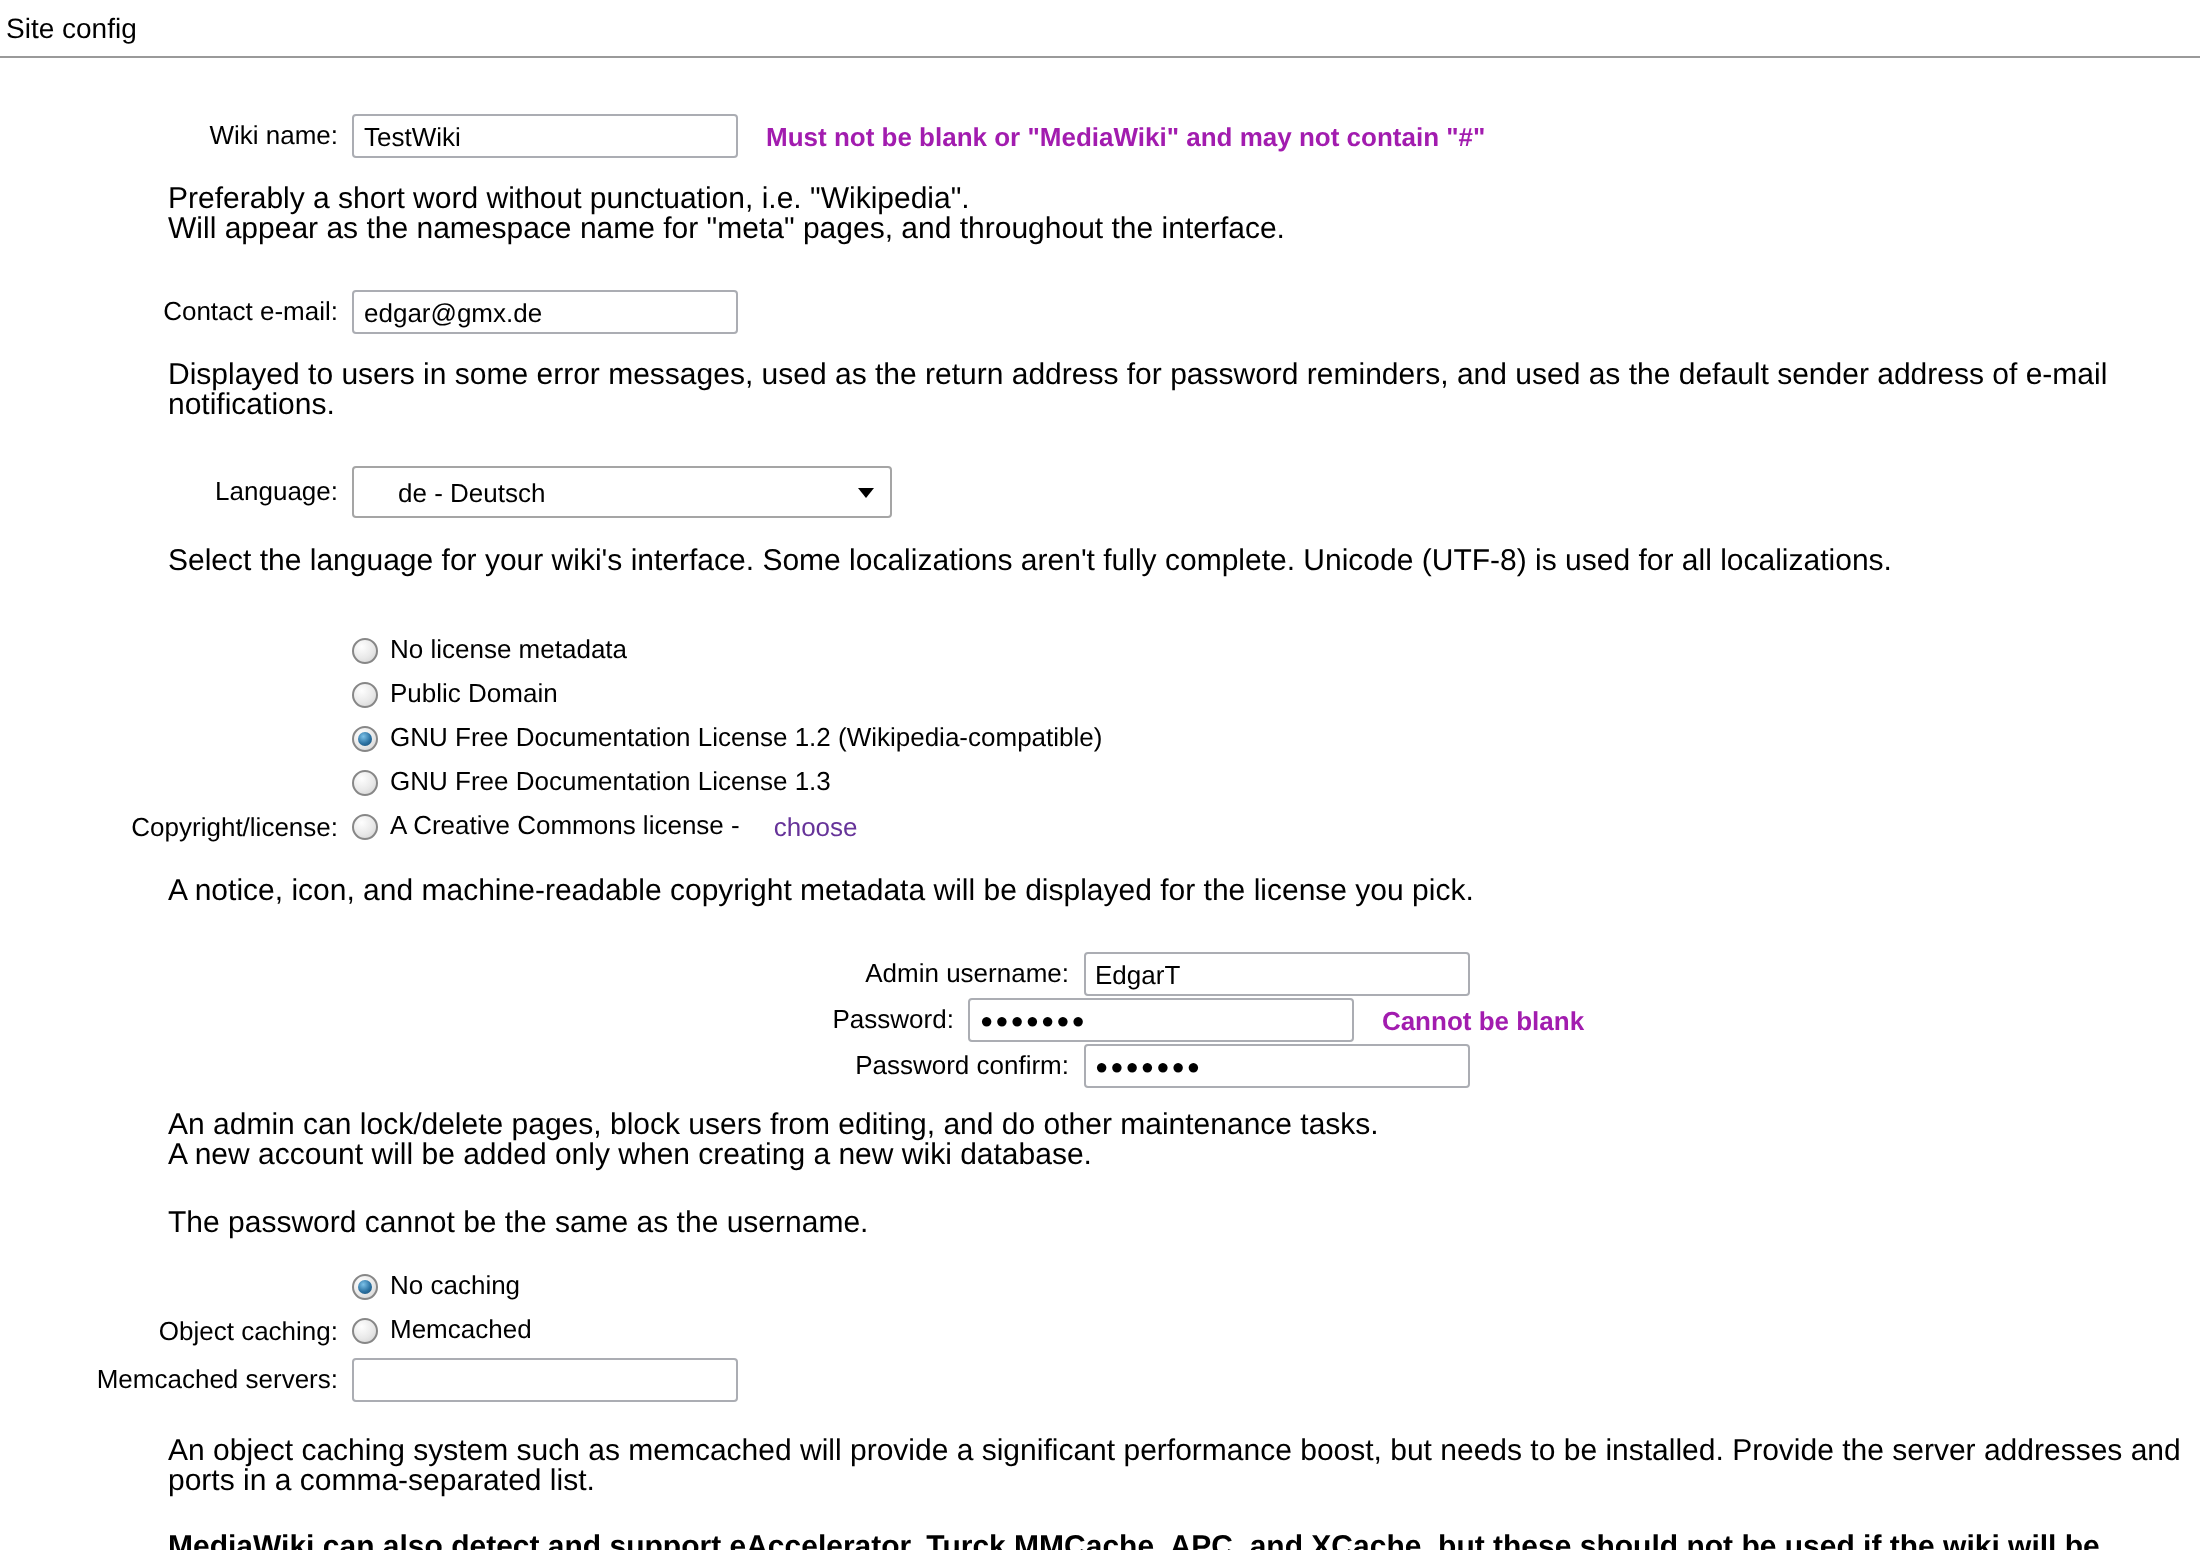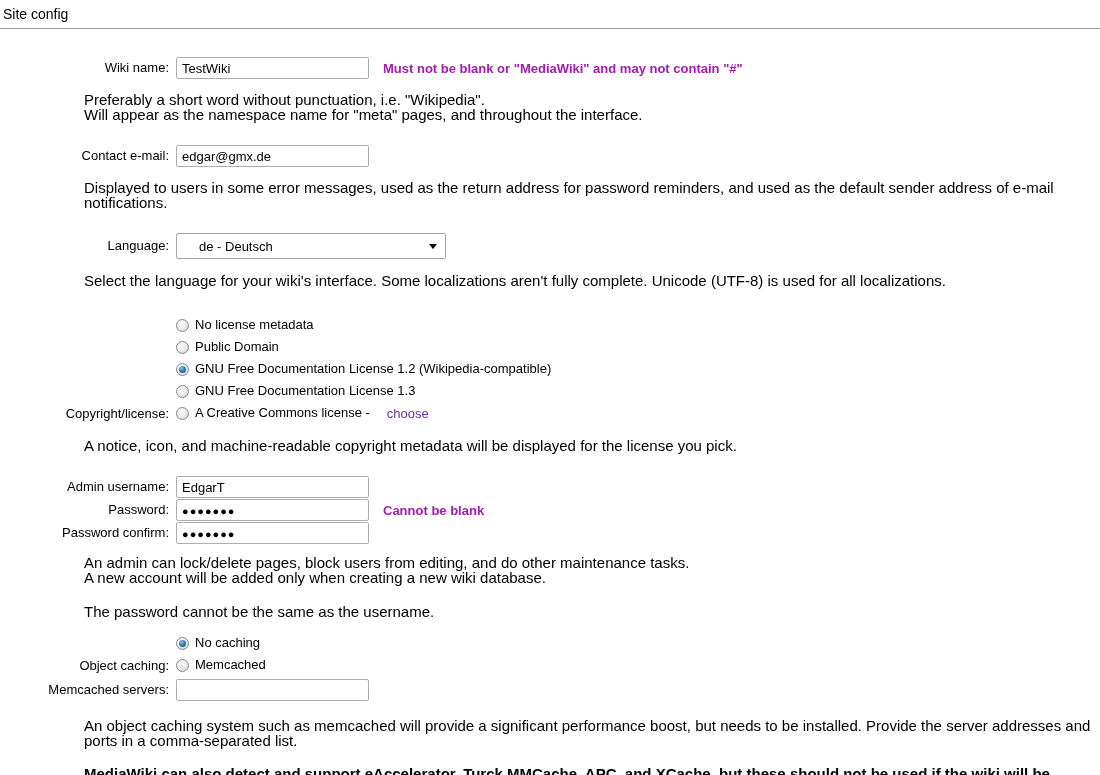--- a/index.html
+++ b/index.html
@@ -114,21 +114,21 @@
   }
   .radio-label { line-height: 16px; }
 
   .choose-link {
     color: #663399;
     text-decoration: none;
     margin-left: 17px;
     cursor: pointer;
   }
 
-  .stacked-row { margin-bottom: 1px; }
+  .stacked-row { margin-bottom: 1px; justify-content: center; }
 
   
   #row-wikiname       { margin-top: 28px; }
   #help-wikiname      { margin-top: 13px; }
   #row-contact        { margin-top: 23px; }
   #help-contact       { margin-top: 13px; }
   #row-language       { margin-top: 23px; }
   #help-language      { margin-top: 14px; }
   #row-license        { margin-top: 26px; }
   #help-license       { margin-top: 14px; }

